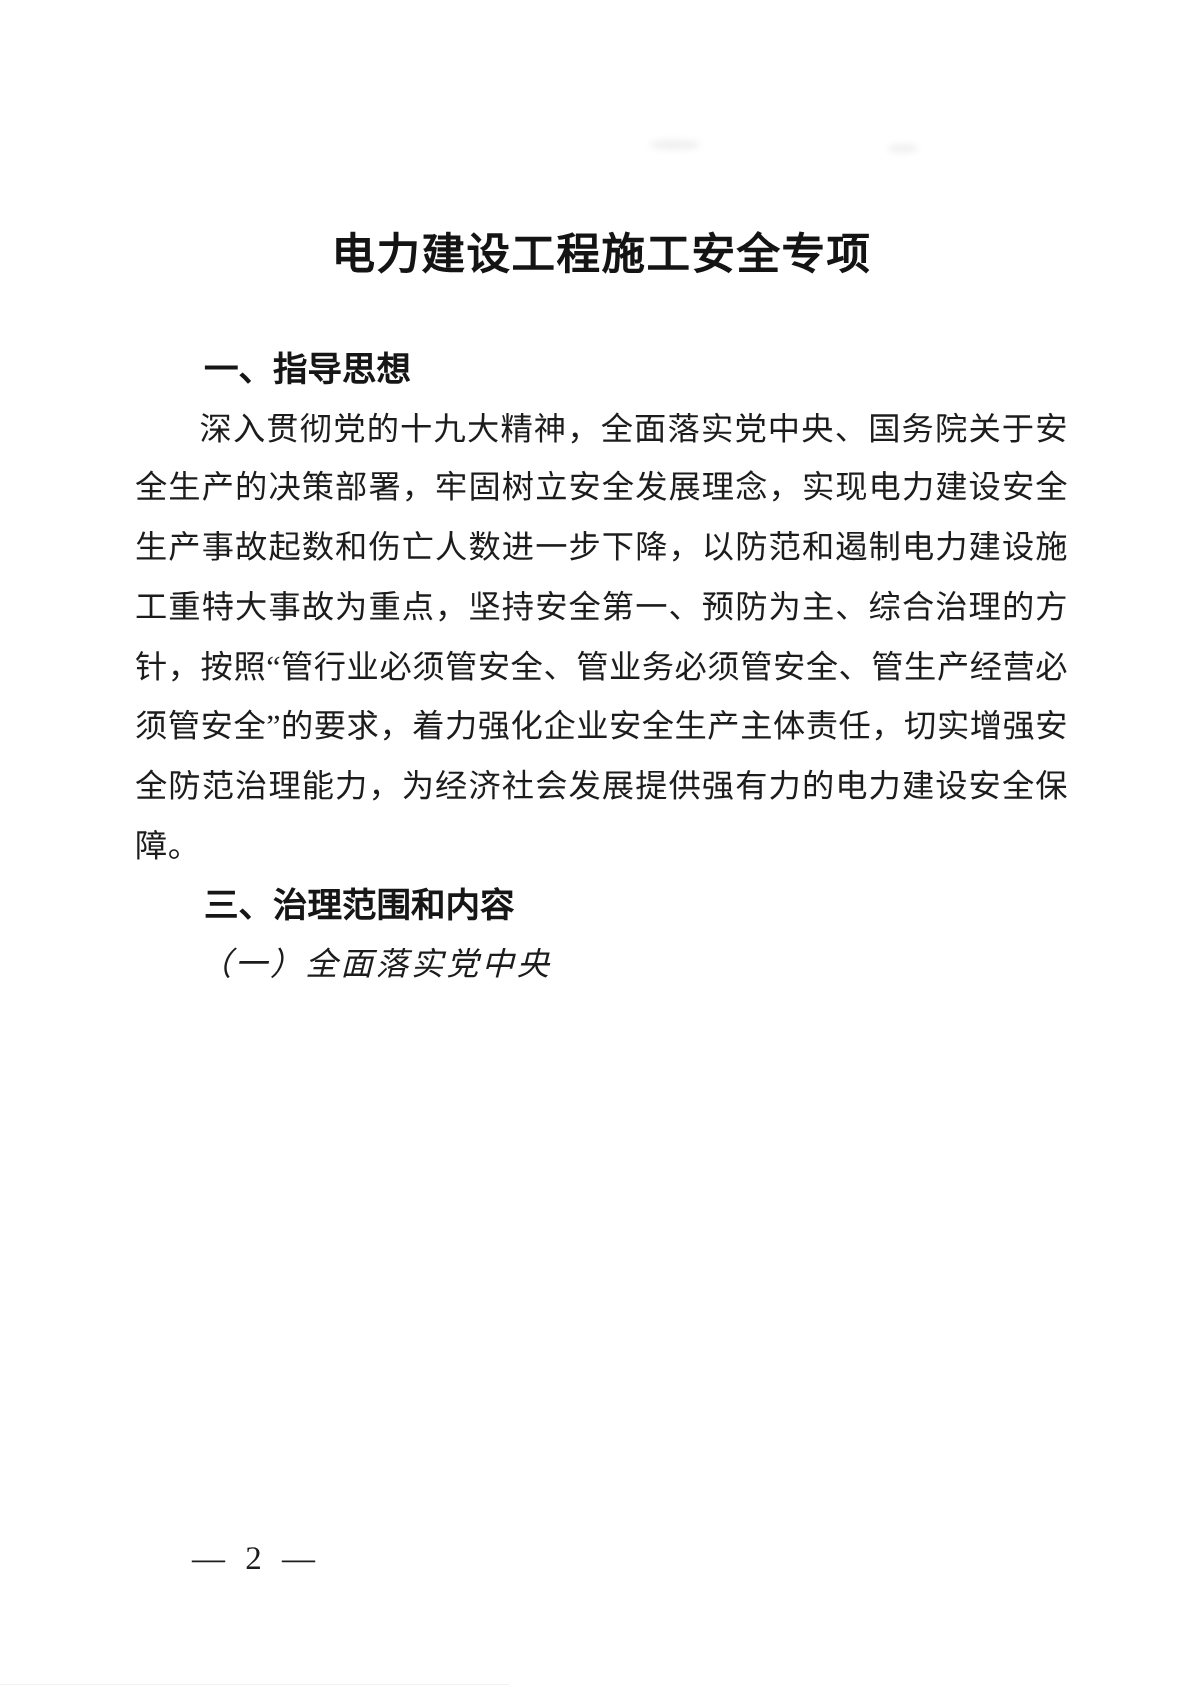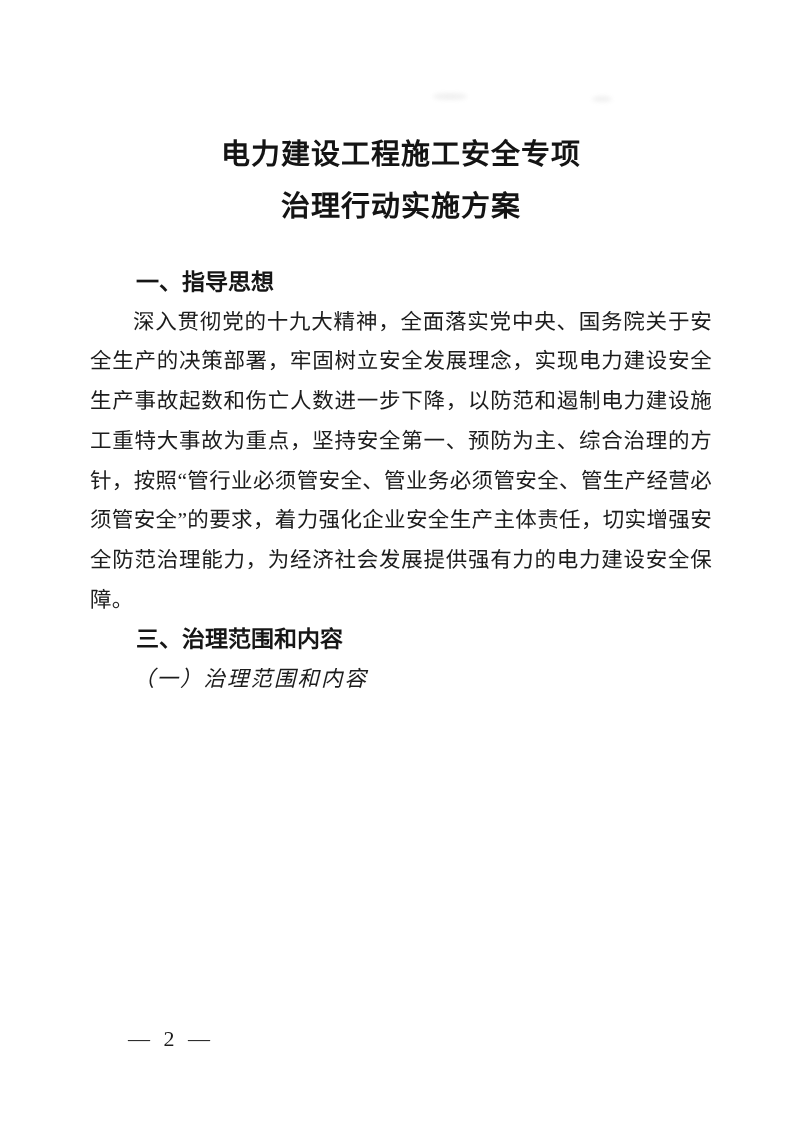--- a/index.html
+++ b/index.html
@@ -23,21 +23,21 @@
     border-radius: 50%;
     opacity: 0.14;
     filter: blur(2px);
   }
   .smudge-1 { left: 433px; top: 93px; width: 34px; height: 7px; }
   .smudge-2 { left: 592px; top: 96px; width: 20px; height: 6px; }
 
   .content {
     position: absolute;
     left: 90px;
-    top: 128px;
+    top: 144px;
     width: 622px;
   }
   .doc-title {
     text-align: center;
     font-family: "Liberation Serif", "DejaVu Serif", serif;
     font-weight: 700;
     font-size: 29px;
     line-height: 52px;
     letter-spacing: 1px;
     margin: 0 0 31px 0;
@@ -87,34 +87,33 @@
 
 <div class="page">
 
   <div class="scan-smudge smudge-1"></div>
   <div class="scan-smudge smudge-2"></div>
 
   <div class="content">
 
     <h1 class="doc-title">
       <span class="title-line">电力建设工程施工安全专项</span>
-      <span class="title-line">治理行动实施方案</span>
     </h1>
 
     <div class="body-text">
 
 
       <p class="section-heading">一、指导思想</p>
 
       <p class="para">深入贯彻党的十九大精神，全面落实党中央、国务院关于安全生产的决策部署，牢固树立安全发展理念，实现电力建设安全生产事故起数和伤亡人数进一步下降，以防范和遏制电力建设施工重特大事故为重点，坚持安全第一、预防为主、综合治理的方针，按照“管行业必须管安全、管业务必须管安全、管生产经营必须管安全”的要求，着力强化企业安全生产主体责任，切实增强安全防范治理能力，为经济社会发展提供强有力的电力建设安全保障。</p>
 
 
 
       <p class="section-heading">三、治理范围和内容</p>
 
-      <p class="sub-heading">（一）治理范围和内容</p>
+      <p class="sub-heading">（一）全面落实党中央</p>
 
     </div>
   </div>
 
   <div class="page-number">— 2 —</div>
 
 </div>
 
 </body></html>

